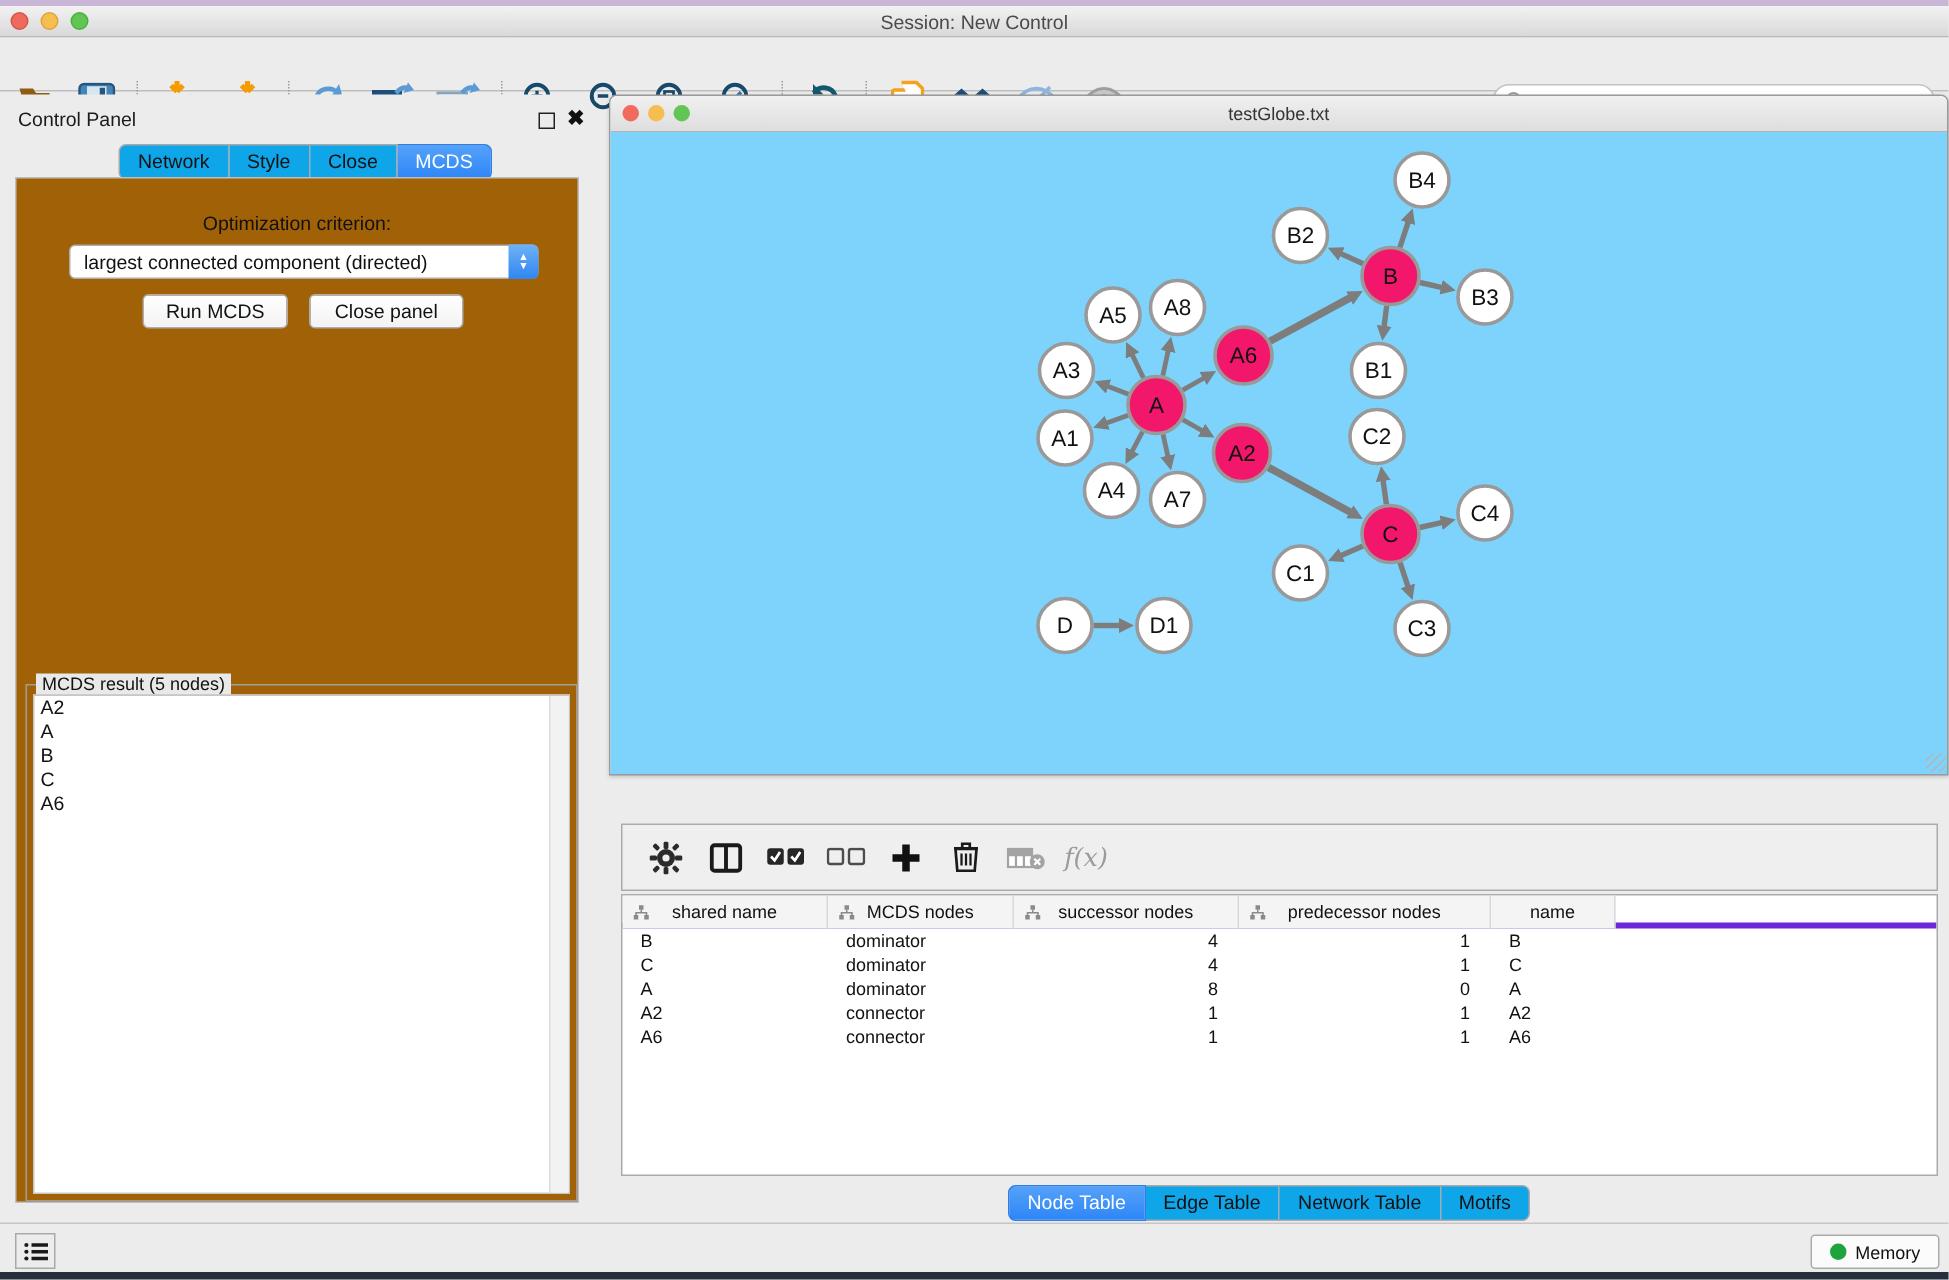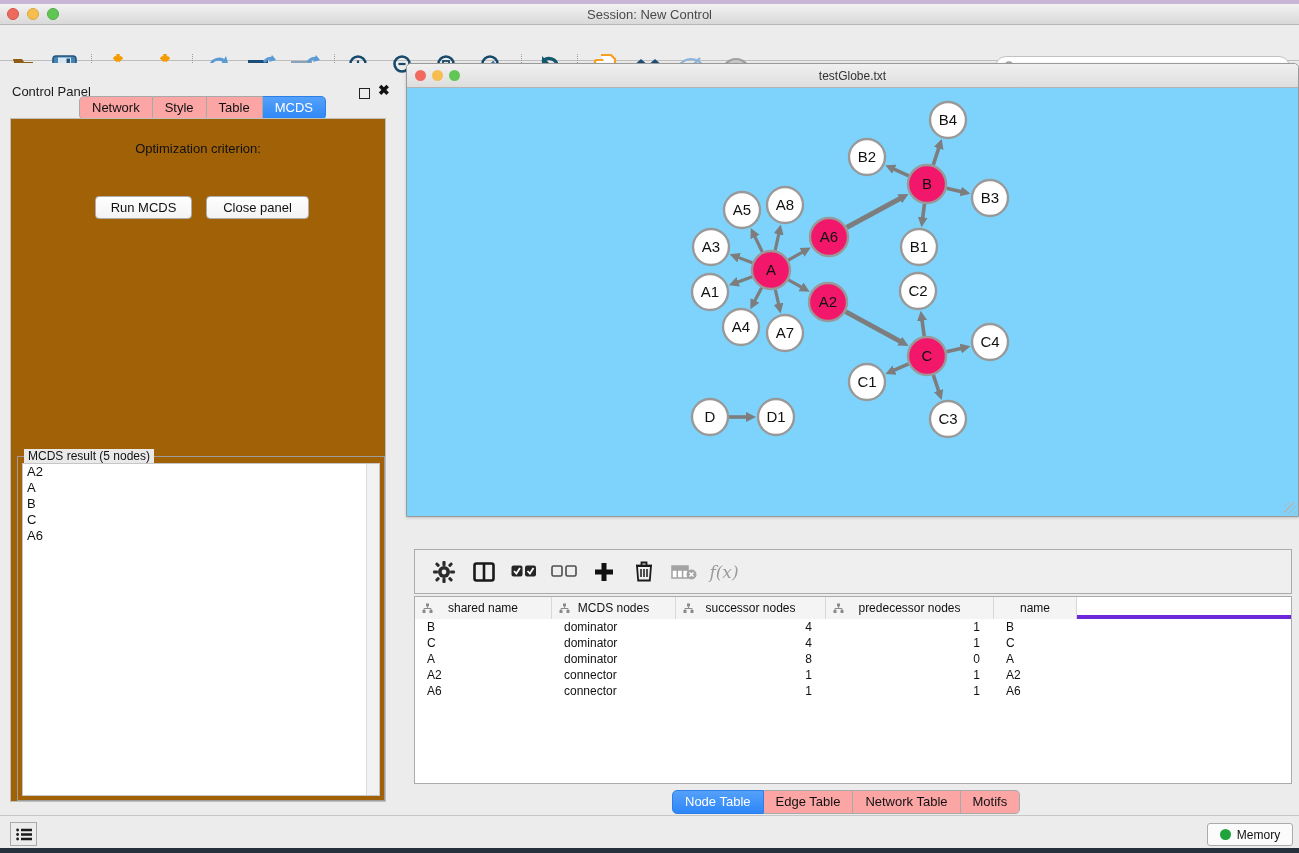--- a/index.html
+++ b/index.html
@@ -21,26 +21,26 @@
 
   
   .toolbar { left:0; top:25px; width:1299px; height:36px; background:#ececec; border-bottom:1px solid #bdbdbd; }
   .tb-btn { width:38px; height:32px; top:26px; display:flex; align-items:center; justify-content:center; cursor:default; }
   .tb-sep { top:29px; width:1px; height:27px; border-left:1px dotted #9a9a9a; }
   .search-wrap { left:995px; top:31px; width:295px; height:22px; background:#fff; border:1px solid #c2c2c2; border-radius:12px; display:flex; align-items:center; padding-left:7px; }
   .search-wrap input { border:none; outline:none; font-size:12px; flex:1; background:transparent; color:#333; }
 
   
   .cpanel { left:2px; top:63px; width:389px; height:750px; background:#ececec; }
-  .panel-head { height:30px; position:relative;margin-top:12px; }
+  .panel-head { height:30px; position:relative; }
   .panel-head .ph-title { position:absolute; left:10px; top:9px; font-size:13px; color:#1b1b1b; }
   .float-ic { width:11px; height:11px; border:1.6px solid #222; display:inline-block; }
   .close-ic { font-size:14px; font-weight:bold; color:#111; line-height:11px; }
   .seg { display:flex; }
-  .seg-btn { background:#fca5a5; border:1px solid #a9a9a9; border-left:none; padding:3px 12px 4px; font-size:13px; color:#111; white-space:nowrap; }
+  .seg-btn { background:#0ea5e9; border:1px solid #a9a9a9; border-left:none; padding:3px 12px 4px; font-size:13px; color:#111; white-space:nowrap; }
   .seg-btn:first-child { border-left:1px solid #a9a9a9; border-radius:5px 0 0 5px; }
   .seg-btn:last-child { border-radius:0 5px 5px 0; }
   .seg-btn.sel { background:linear-gradient(#55a1f9,#2d86f8); border-color:#2d7fe8; color:#fff; }
   .cp-body { left:8px; top:55px; width:376px; height:684px; border:1px solid #bfbfbf; background:#a16207; }
   .opt-label { width:100%; text-align:center; top:22px; font-size:13px; color:#111; }
   .dropdown { left:35px; top:44px; width:313px; height:23px; background:#fff; border:1px solid #ababab; border-radius:4px; display:flex; align-items:center; }
   .dropdown .dd-text { flex:1; font-size:13px; color:#111; padding-left:9px; white-space:nowrap; overflow:hidden; }
   .dd-step { width:20px; height:23px; margin:-1px -1px -1px 0; border-radius:0 4px 4px 0; background:linear-gradient(#6fb1f7,#2f86f2); display:flex; flex-direction:column; align-items:center; justify-content:center; color:#fff; }
   .dd-step span { font-size:7px; line-height:6px; }
   .btn { background:linear-gradient(#ffffff,#f3f3f3); border:1px solid #adadad; border-radius:4px; font-size:13px; color:#111; text-align:center; padding-top:3px; }
@@ -234,25 +234,32 @@
 
 <div class="abs cpanel">
   <div class="panel-head">
     <span class="ph-title">Control Panel</span>
     <span class="abs" style="left:357px; top:10px"><span class="float-ic"></span></span>
     <span class="abs close-ic" style="left:376px; top:10px">✖</span>
   </div>
   <div class="abs seg" style="left:77px; top:33px">
       <div class="seg-btn">Network</div>
       <div class="seg-btn">Style</div>
-      <div class="seg-btn">Table</div>
+      <div class="seg-btn">Close</div>
       <div class="seg-btn sel">MCDS</div>
     </div>
   <div class="abs cp-body">
     <div class="abs opt-label">Optimization criterion:</div>
+    <div class="abs dropdown">
+      <span class="dd-text">largest connected component (directed)</span>
+      <span class="dd-step">
+          <span>▲</span>
+          <span>▼</span>
+        </span>
+    </div>
     <div class="abs btn" style="left:84px; top:77px; width:97px; height:23px">Run MCDS</div>
     <div class="abs btn" style="left:195px; top:77px; width:103px; height:23px">Close panel</div>
     <div class="abs fieldset">
       <span class="legend">MCDS result (5 nodes)</span>
       <div class="result-list">
         <div class="result-scroll"></div>
       <div class="result-item">A2</div>
           <div class="result-item">A</div>
           <div class="result-item">B</div>
           <div class="result-item">C</div>

